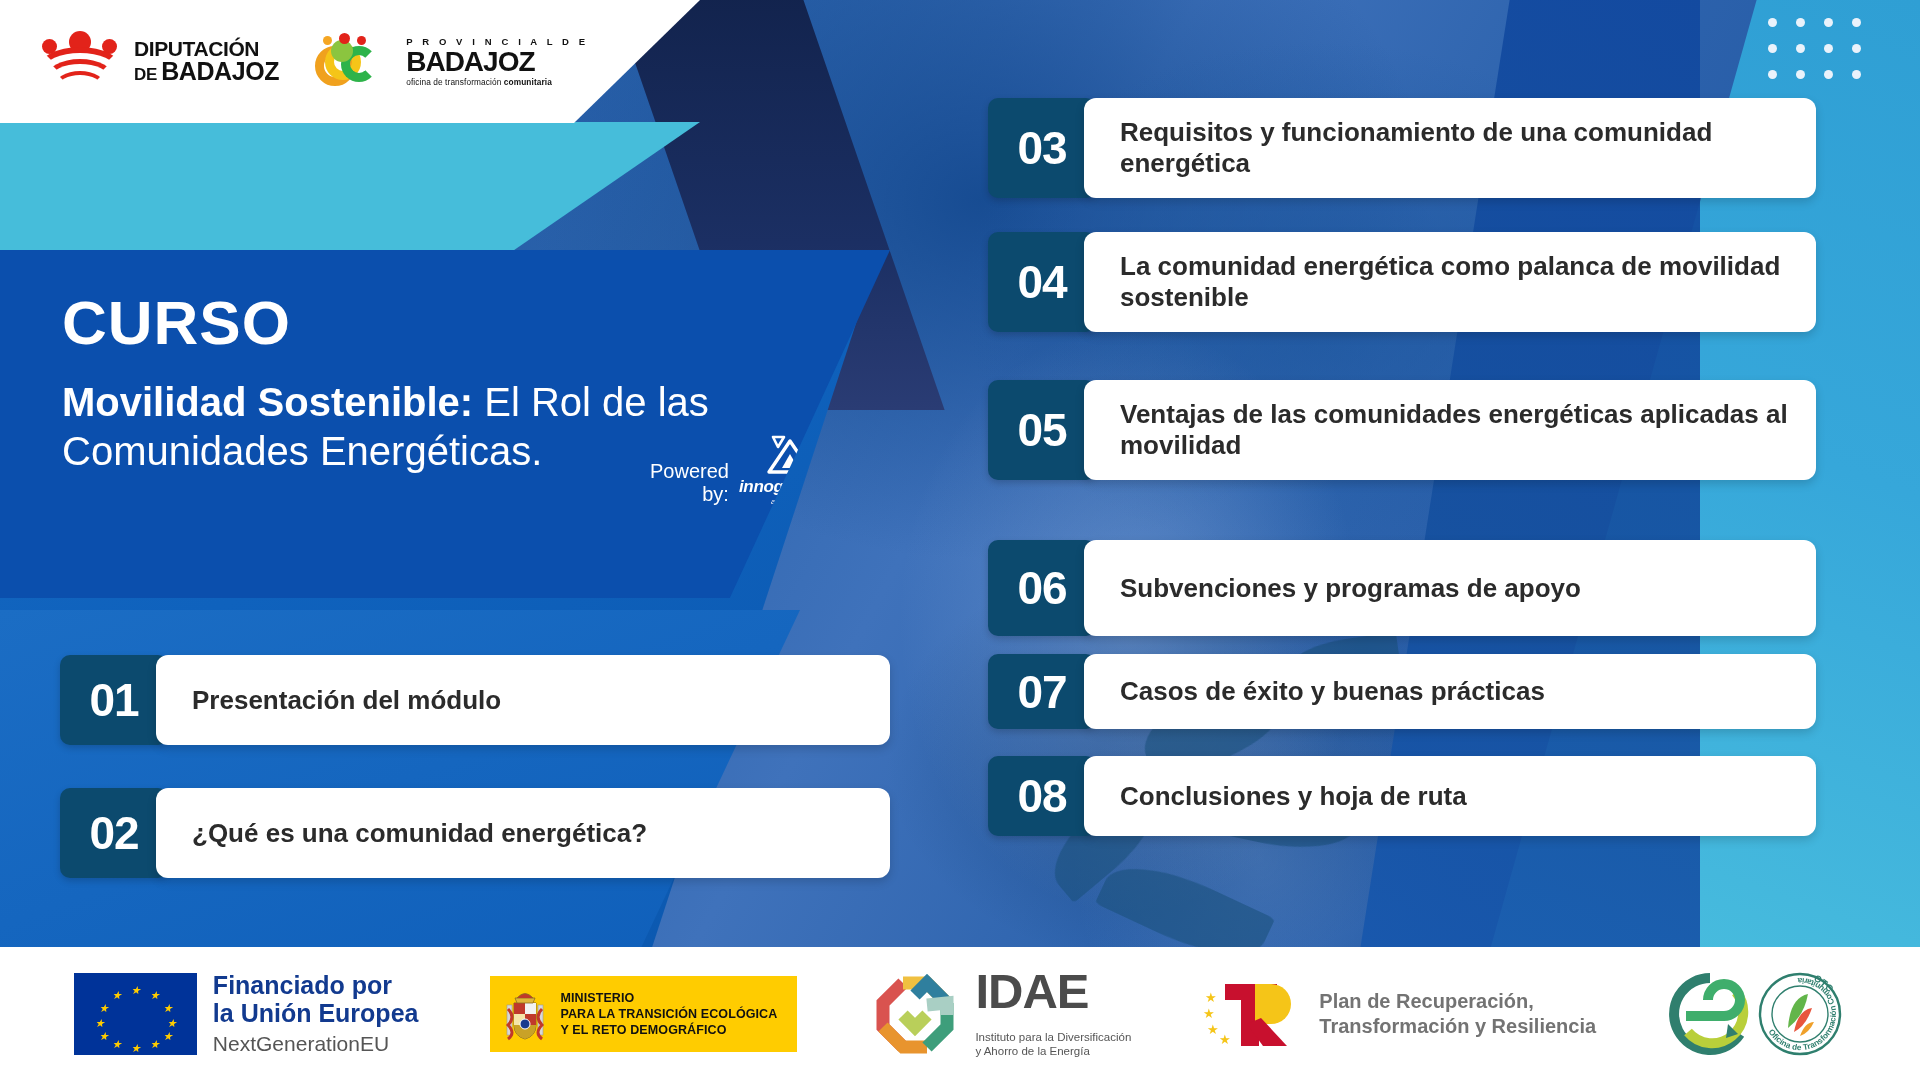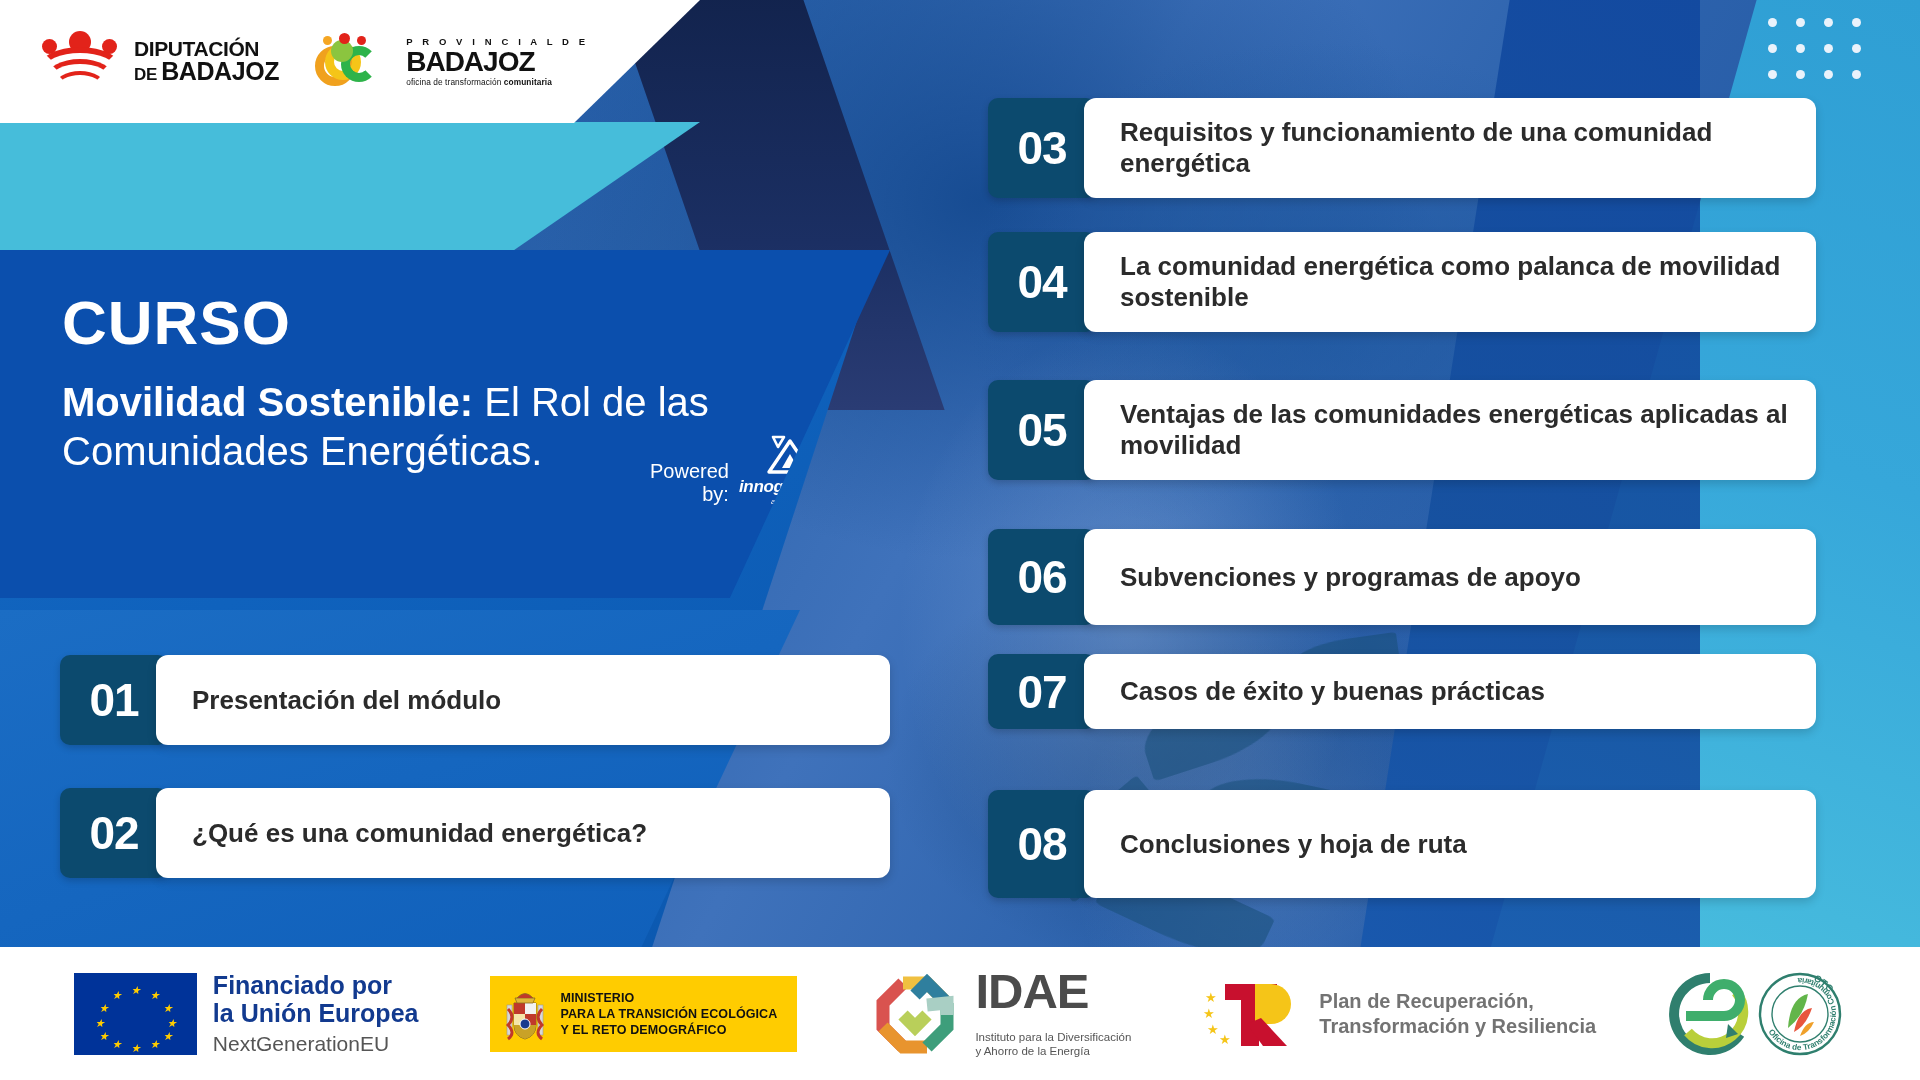--- a/index.html
+++ b/index.html
@@ -265,29 +265,29 @@
     <div class="card">Requisitos y funcionamiento de una comunidad energética</div>
   </div>
   <div class="item right" style="top:232px;height:100px;">
     <div class="num">04</div>
     <div class="card">La comunidad energética como palanca de movilidad sostenible</div>
   </div>
   <div class="item right" style="top:380px;height:100px;">
     <div class="num">05</div>
     <div class="card">Ventajas de las comunidades energéticas aplicadas al movilidad</div>
   </div>
-  <div class="item right" style="top:529px;height:96px;">
+  <div class="item right" style="top:540px;height:96px;">
     <div class="num">06</div>
     <div class="card">Subvenciones y programas de apoyo</div>
   </div>
   <div class="item right" style="top:654px;height:75px;">
     <div class="num">07</div>
     <div class="card">Casos de éxito y buenas prácticas</div>
   </div>
-  <div class="item right" style="top:790px;height:108px;">
+  <div class="item right" style="top:756px;height:80px;">
     <div class="num">08</div>
     <div class="card">Conclusiones y hoja de ruta</div>
   </div>
 
   <div class="footer">
 
     <div class="eu">
       <div class="eu-flag">
         <i style="left:57px;top:12px;">★</i>
           <i style="left:38px;top:17px;">★</i>

